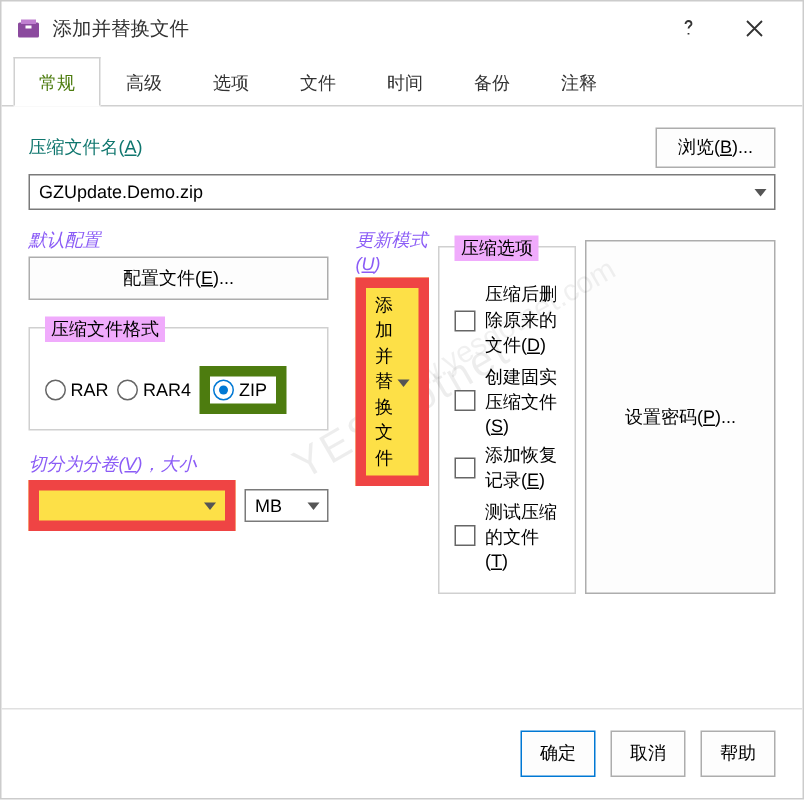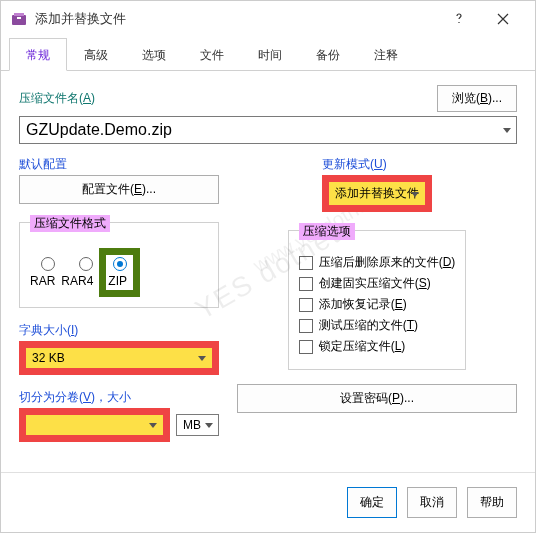--- a/index.html
+++ b/index.html
@@ -4,48 +4,48 @@
 <style>
 * { box-sizing: border-box; margin: 0; padding: 0; font-family: "Microsoft YaHei", "Segoe UI", sans-serif; font-size: 12px; }
 body { width: 536px; height: 533px; background: #fff; border: 1px solid #ccc; display: flex; flex-direction: column; }
 .titlebar { height: 36px; display: flex; align-items: center; padding: 0 10px; }
 .titlebar-icon { width: 16px; height: 16px; margin-right: 8px; display: flex; align-items: center; justify-content: center; }
 .titlebar-title { flex: 1; color: #333; font-size: 13px; }
 .titlebar-btn { width: 44px; height: 30px; display: flex; align-items: center; justify-content: center; color: #333; }
 .titlebar-btn svg { width: 12px; height: 12px; }
 .tabs { display: flex; border-bottom: 1px solid #d0d0d0; padding: 0 8px; }
 .tab { padding: 8px 16px 6px; color: #333; cursor: pointer; border: 1px solid transparent; border-bottom: none; position: relative; top: 1px; }
-.tab.active { background: #fff; border-color: #d0d0d0; border-bottom: 1px solid #fff; color: #6d28d9; }
+.tab.active { background: #fff; border-color: #d0d0d0; border-bottom: 1px solid #fff; color: #4d7c0f; }
 .content { flex: 1; padding: 14px 18px 10px; }
 .row { display: flex; align-items: center; gap: 8px; margin-bottom: 4px; }
 .label { color: #0f766e; }
 .underline { text-decoration: underline; }
 .browse-btn { margin-left: auto; padding: 4px 14px; border: 1px solid #adadad; background: #fdfdfd; cursor: pointer; }
-.filename-input { width: 100%; padding: 4px 6px; border: 1px solid #7a7a7a; margin-bottom: 12px; font-size: 16px; }
+.filename-input { width: 100%; padding: 4px 6px; border: 1px solid #7a7a7a; margin-bottom: 12px; font-size: 12px; }
 .filename-wrap { position: relative; }
 .filename-wrap::after { content: ""; position: absolute; right: 6px; top: 50%; transform: translateY(-8px); border-left: 4px solid transparent; border-right: 4px solid transparent; border-top: 5px solid #555; }
 .cols { display: flex; gap: 18px; }
 .col-left { width: 200px; display: flex; flex-direction: column; gap: 8px; }
-.col-right { flex: 1; display: flex; flex-direction: column; gap: 6px; align-items: center; }
-.section-label { margin-bottom: 2px; color: #1d4ed8; }
-.wide-btn { width: 100%; padding: 5px 12px; border: 1px solid #adadad; background: #fdfdfd; cursor: pointer; text-align: center; }
+.col-right { flex: 1; display: flex; flex-direction: row; gap: 6px; }
+.section-label { margin-bottom: 2px; color: #8b5cf6; font-style: italic; }
+.wide-btn { width: 100%; padding: 5px 0; border: 1px solid #adadad; background: #fdfdfd; cursor: pointer; text-align: center; }
 .select { width: 100%; padding: 3px 6px; border: 7px solid #ef4444; background: #fde047; position: relative; }
 .select::after { content: ""; position: absolute; right: 6px; top: 50%; transform: translateY(-2px); border-left: 4px solid transparent; border-right: 4px solid transparent; border-top: 5px solid #555; }
 .fieldset { border: 1px solid #d0d0d0; padding: 8px 10px 10px; }
 .fieldset-legend { position: relative; top: -16px; background: #f0abfc; display: inline-block; padding: 0 4px; margin-bottom: -12px; }
 .radio-row { display: flex; gap: 6px; align-items: center; margin-top: 2px; }
-.radio-opt { display: flex; align-items: flex-end; gap: 3px; cursor: pointer; flex-direction: column; }
+.radio-opt { display: flex; align-items: flex-end; gap: 3px; cursor: pointer; }
 .radio-circle { width: 14px; height: 14px; border: 1px solid #666; border-radius: 50%; display: flex; align-items: center; justify-content: center; }
 .radio-circle.checked { border-color: #0078d4; }
 .radio-dot { width: 6px; height: 6px; background: #0078d4; border-radius: 50%; }
 .zip-highlight { border: 7px solid #4d7c0f; padding: 2px 6px 2px 2px; }
 .check-row { display: flex; align-items: center; gap: 6px; margin-bottom: 4px; cursor: pointer; }
 .checkbox { width: 14px; height: 14px; border: 1px solid #666; background: #fff; flex-shrink: 0; }
 .volume-row { display: flex; gap: 6px; align-items: center; }
-.volume-unit { width: 43px; padding: 3px 6px; border: 1px solid #7a7a7a; position: relative; }
+.volume-unit { width: 56px; padding: 3px 6px; border: 1px solid #7a7a7a; position: relative; }
 .volume-unit::after { content: ""; position: absolute; right: 5px; top: 50%; transform: translateY(-2px); border-left: 4px solid transparent; border-right: 4px solid transparent; border-top: 5px solid #555; }
 .footer { display: flex; justify-content: flex-end; gap: 10px; padding: 14px 18px; border-top: 1px solid #e0e0e0; }
 .footer-btn { padding: 6px 12px; border: 1px solid #adadad; background: #fdfdfd; cursor: pointer; }
 .footer-btn.primary { border-color: #0078d4; }
 .watermark { position: absolute; left: 50%; top: 50%; transform: translate(-50%,-50%) rotate(-30deg); font-size: 28px; color: rgba(0,0,0,0.07); pointer-events: none; white-space: nowrap; letter-spacing: 2px; }
 .watermark2 { position: absolute; left: 62%; top: 38%; transform: translate(-50%,-50%) rotate(-30deg); font-size: 20px; color: rgba(0,0,0,0.06); pointer-events: none; }
 .container { position: relative; }
 </style>
 </head>
 <body>
@@ -114,24 +114,20 @@
           <label class="radio-opt zip-highlight">
             <span class="radio-circle checked">
                 <span class="radio-dot"></span>
               </span>
               <span>ZIP</span>
           </label>
         </div>
       </div>
 
 
-      <div style="margin-top:6px">
-        <div class="section-label">字典大小(<span class="underline">I</span>)</div>
-        <div class="select">32 KB</div>
-      </div>
 
       <div style="margin-top:6px">
         <div class="section-label">切分为分卷(<span class="underline">V</span>)，大小</div>
         <div class="volume-row">
           <div class="select" style="flex:1">&nbsp;</div>
           <div class="volume-unit">MB</div>
         </div>
       </div>
     </div>
 
@@ -152,24 +148,20 @@
             <span>创建固实压缩文件(<span class="underline">S</span>)</span>
           </label>
         <label class="check-row">
             <span class="checkbox"></span>
             <span>添加恢复记录(<span class="underline">E</span>)</span>
           </label>
         <label class="check-row">
             <span class="checkbox"></span>
             <span>测试压缩的文件(<span class="underline">T</span>)</span>
           </label>
-        <label class="check-row">
-            <span class="checkbox"></span>
-            <span>锁定压缩文件(<span class="underline">L</span>)</span>
-          </label>
       </div>
 
       <button class="wide-btn" style="margin-top:8px">设置密码(<span class="underline">P</span>)...</button>
     </div>
   </div>
 </div>
 
 <div class="footer">
   <button class="footer-btn primary">确定</button>
   <button class="footer-btn">取消</button>

